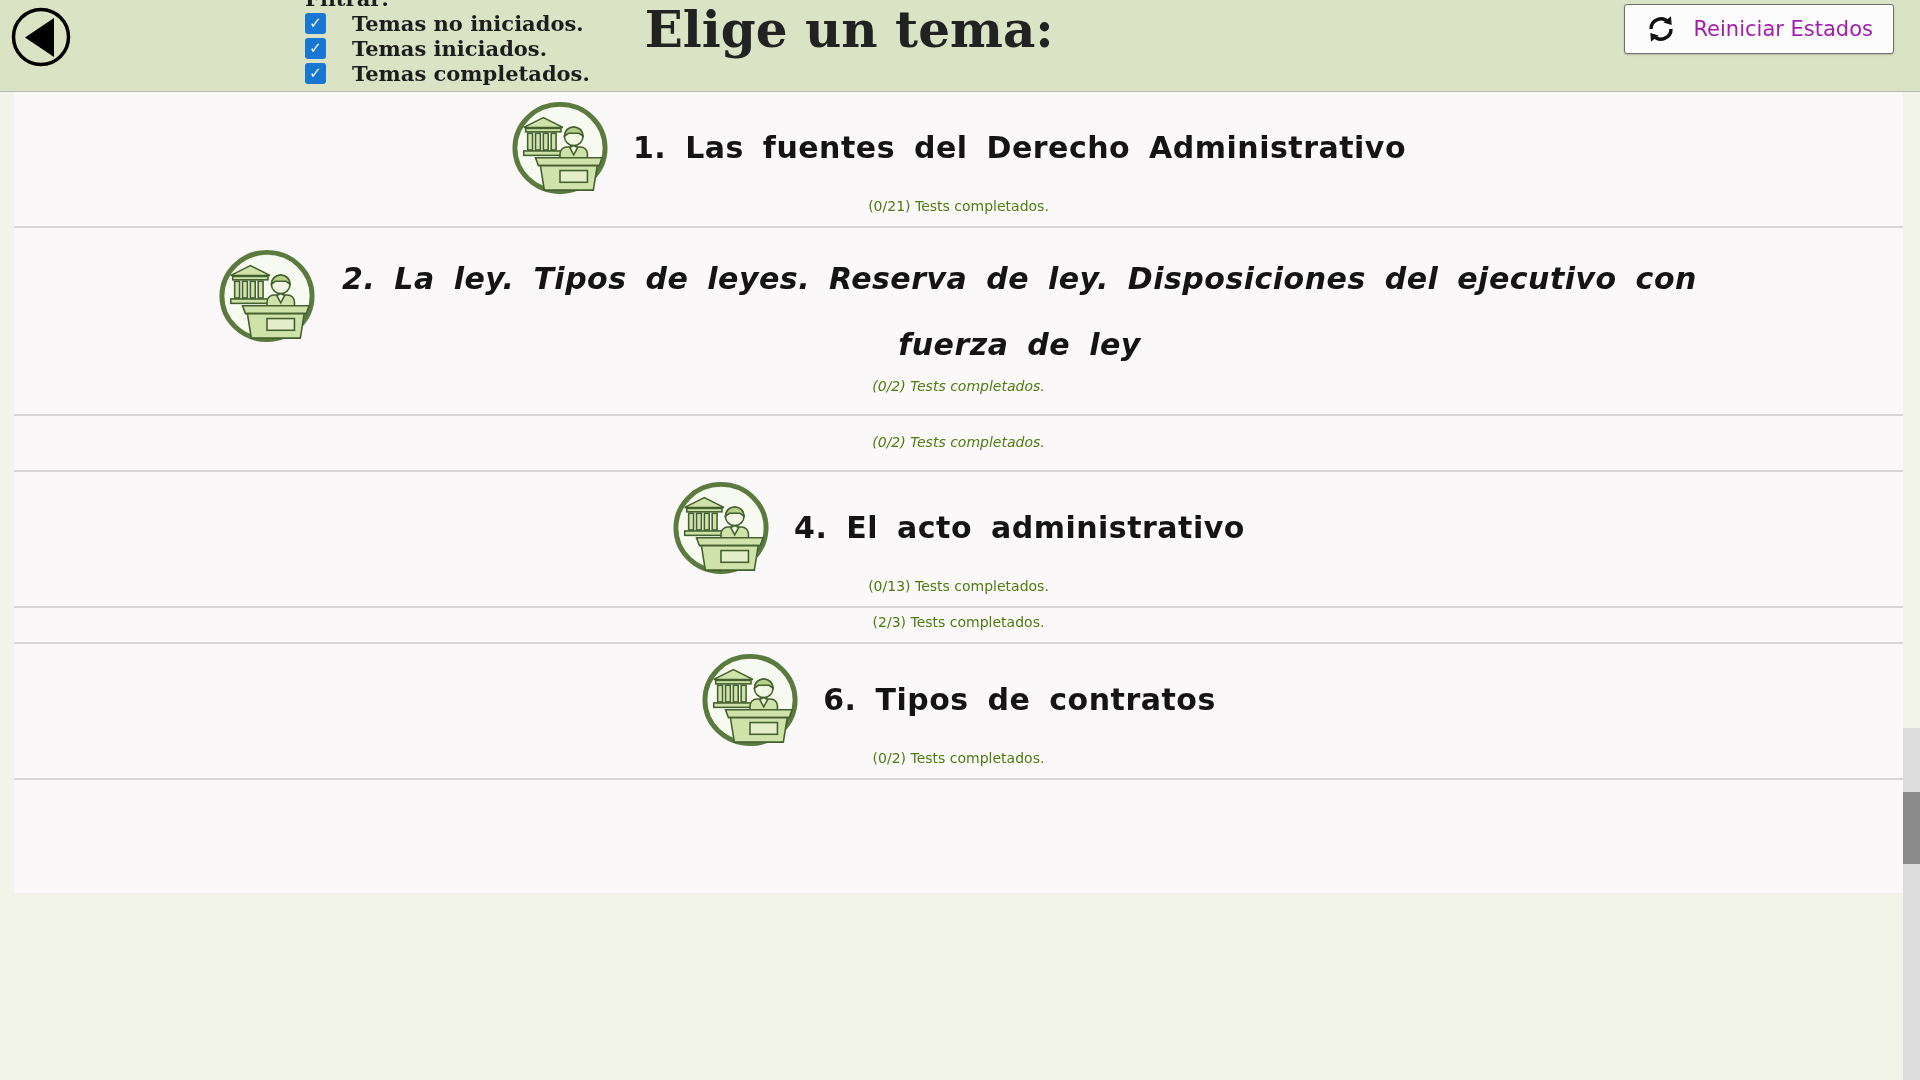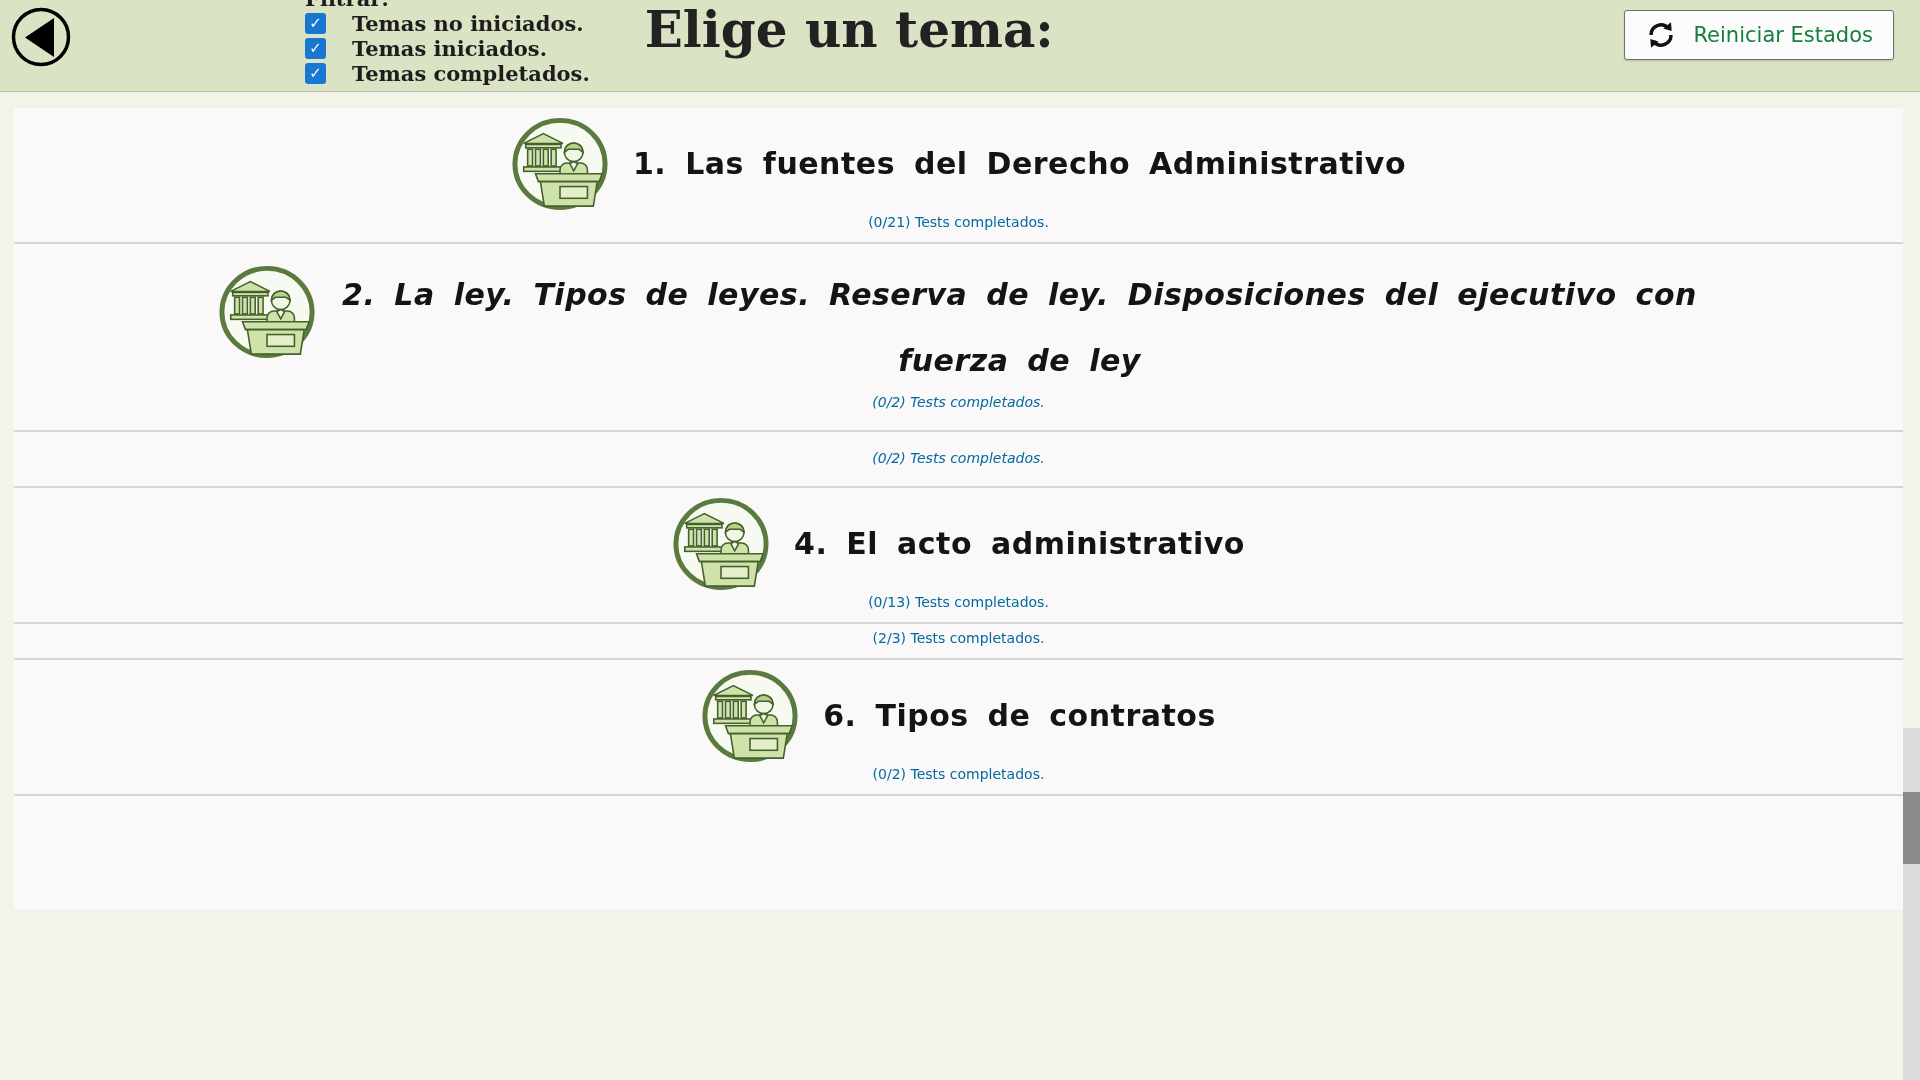--- a/index.html
+++ b/index.html
@@ -19,62 +19,62 @@
   .back-btn {
     margin:6px 0 0 10px; width:64px; height:64px; padding:0;
     background:transparent; border:none; cursor:pointer; flex:0 0 auto;
   }
   .page-title {
     flex:1; margin:2px 0 0; text-align:center;
     font-family:"DejaVu Serif", serif; font-weight:700; font-size:50px; line-height:1.1;
     color:#222;
   }
   .reset-btn {
-    margin:10px 26px 0 0; flex:0 0 auto;
+    margin:4px 26px 0 0; flex:0 0 auto;
     display:flex; align-items:center; gap:16px;
     padding:8px 20px; font-size:21px; font-family:"DejaVu Sans", sans-serif;
     background:#fcfcfc; border:1px solid #6f6f6f; border-radius:3px;
-    box-shadow:0 1px 2px rgba(0,0,0,0.18); cursor:pointer; color:#15803d;
+    box-shadow:0 1px 2px rgba(0,0,0,0.18); cursor:pointer; color:#a21caf;
   }
   .filter-row {
     position:absolute; left:0; bottom:5px; width:100%;
     display:flex; align-items:flex-start; padding-left:305px;
     font-family:"DejaVu Serif", serif; font-weight:700; font-size:21px; color:#1d1d1d;flex-direction:column;
   }
   .filter-label { margin-right:145px; }
   .filter-option { display:flex; align-items:center; gap:26px; }
   .filter-option.opt-1 { margin-right:100px; }
   .filter-option.opt-2 { margin-right:138px; }
   .checkbox {
     width:21px; height:21px; border-radius:3px; background:#1877d2;
     color:#fff; font-size:15px; line-height:21px; text-align:center;
     font-family:"DejaVu Sans", sans-serif; font-weight:700; cursor:pointer;
     display:inline-block;
   }
   
   .content {
-    margin:16px 17px 0 14px; background:#faf8f8; height:801px; overflow:hidden;
+    margin:0 17px 0 14px; background:#faf8f8; height:801px; overflow:hidden;
   }
   .topic-row {
     border-bottom:2px solid #d6d6d6; padding:6px 0 12px; cursor:pointer;
   }
   .topic-row.tall { padding:18px 0 20px;font-style:italic; }
   .topic-head {
     display:flex; align-items:center; justify-content:center; gap:24px;
     min-height:100px;
   }
   .topic-icon { width:98px; height:96px; flex:0 0 auto; }
   .topic-row.tall .topic-icon { align-self:flex-start; margin-top:2px; }
   .topic-title {
     margin:0; font-size:30px; font-weight:700; letter-spacing:0.5px;
     word-spacing:8px; line-height:2.2; text-align:center; max-width:1360px;
     color:#141414;
   }
   .topic-status {
-    margin:0; text-align:center; font-size:14px; color:#0369a1;
+    margin:0; text-align:center; font-size:14px; color:#4d7c0f;
   }
   
   .scroll-track {
     position:fixed; top:728px; right:0; width:17px; height:352px;
     background:#dcdcdc;
   }
   .scroll-thumb {
     position:absolute; top:64px; left:0; width:100%; height:72px;
     background:#8b8b8b;
   }

